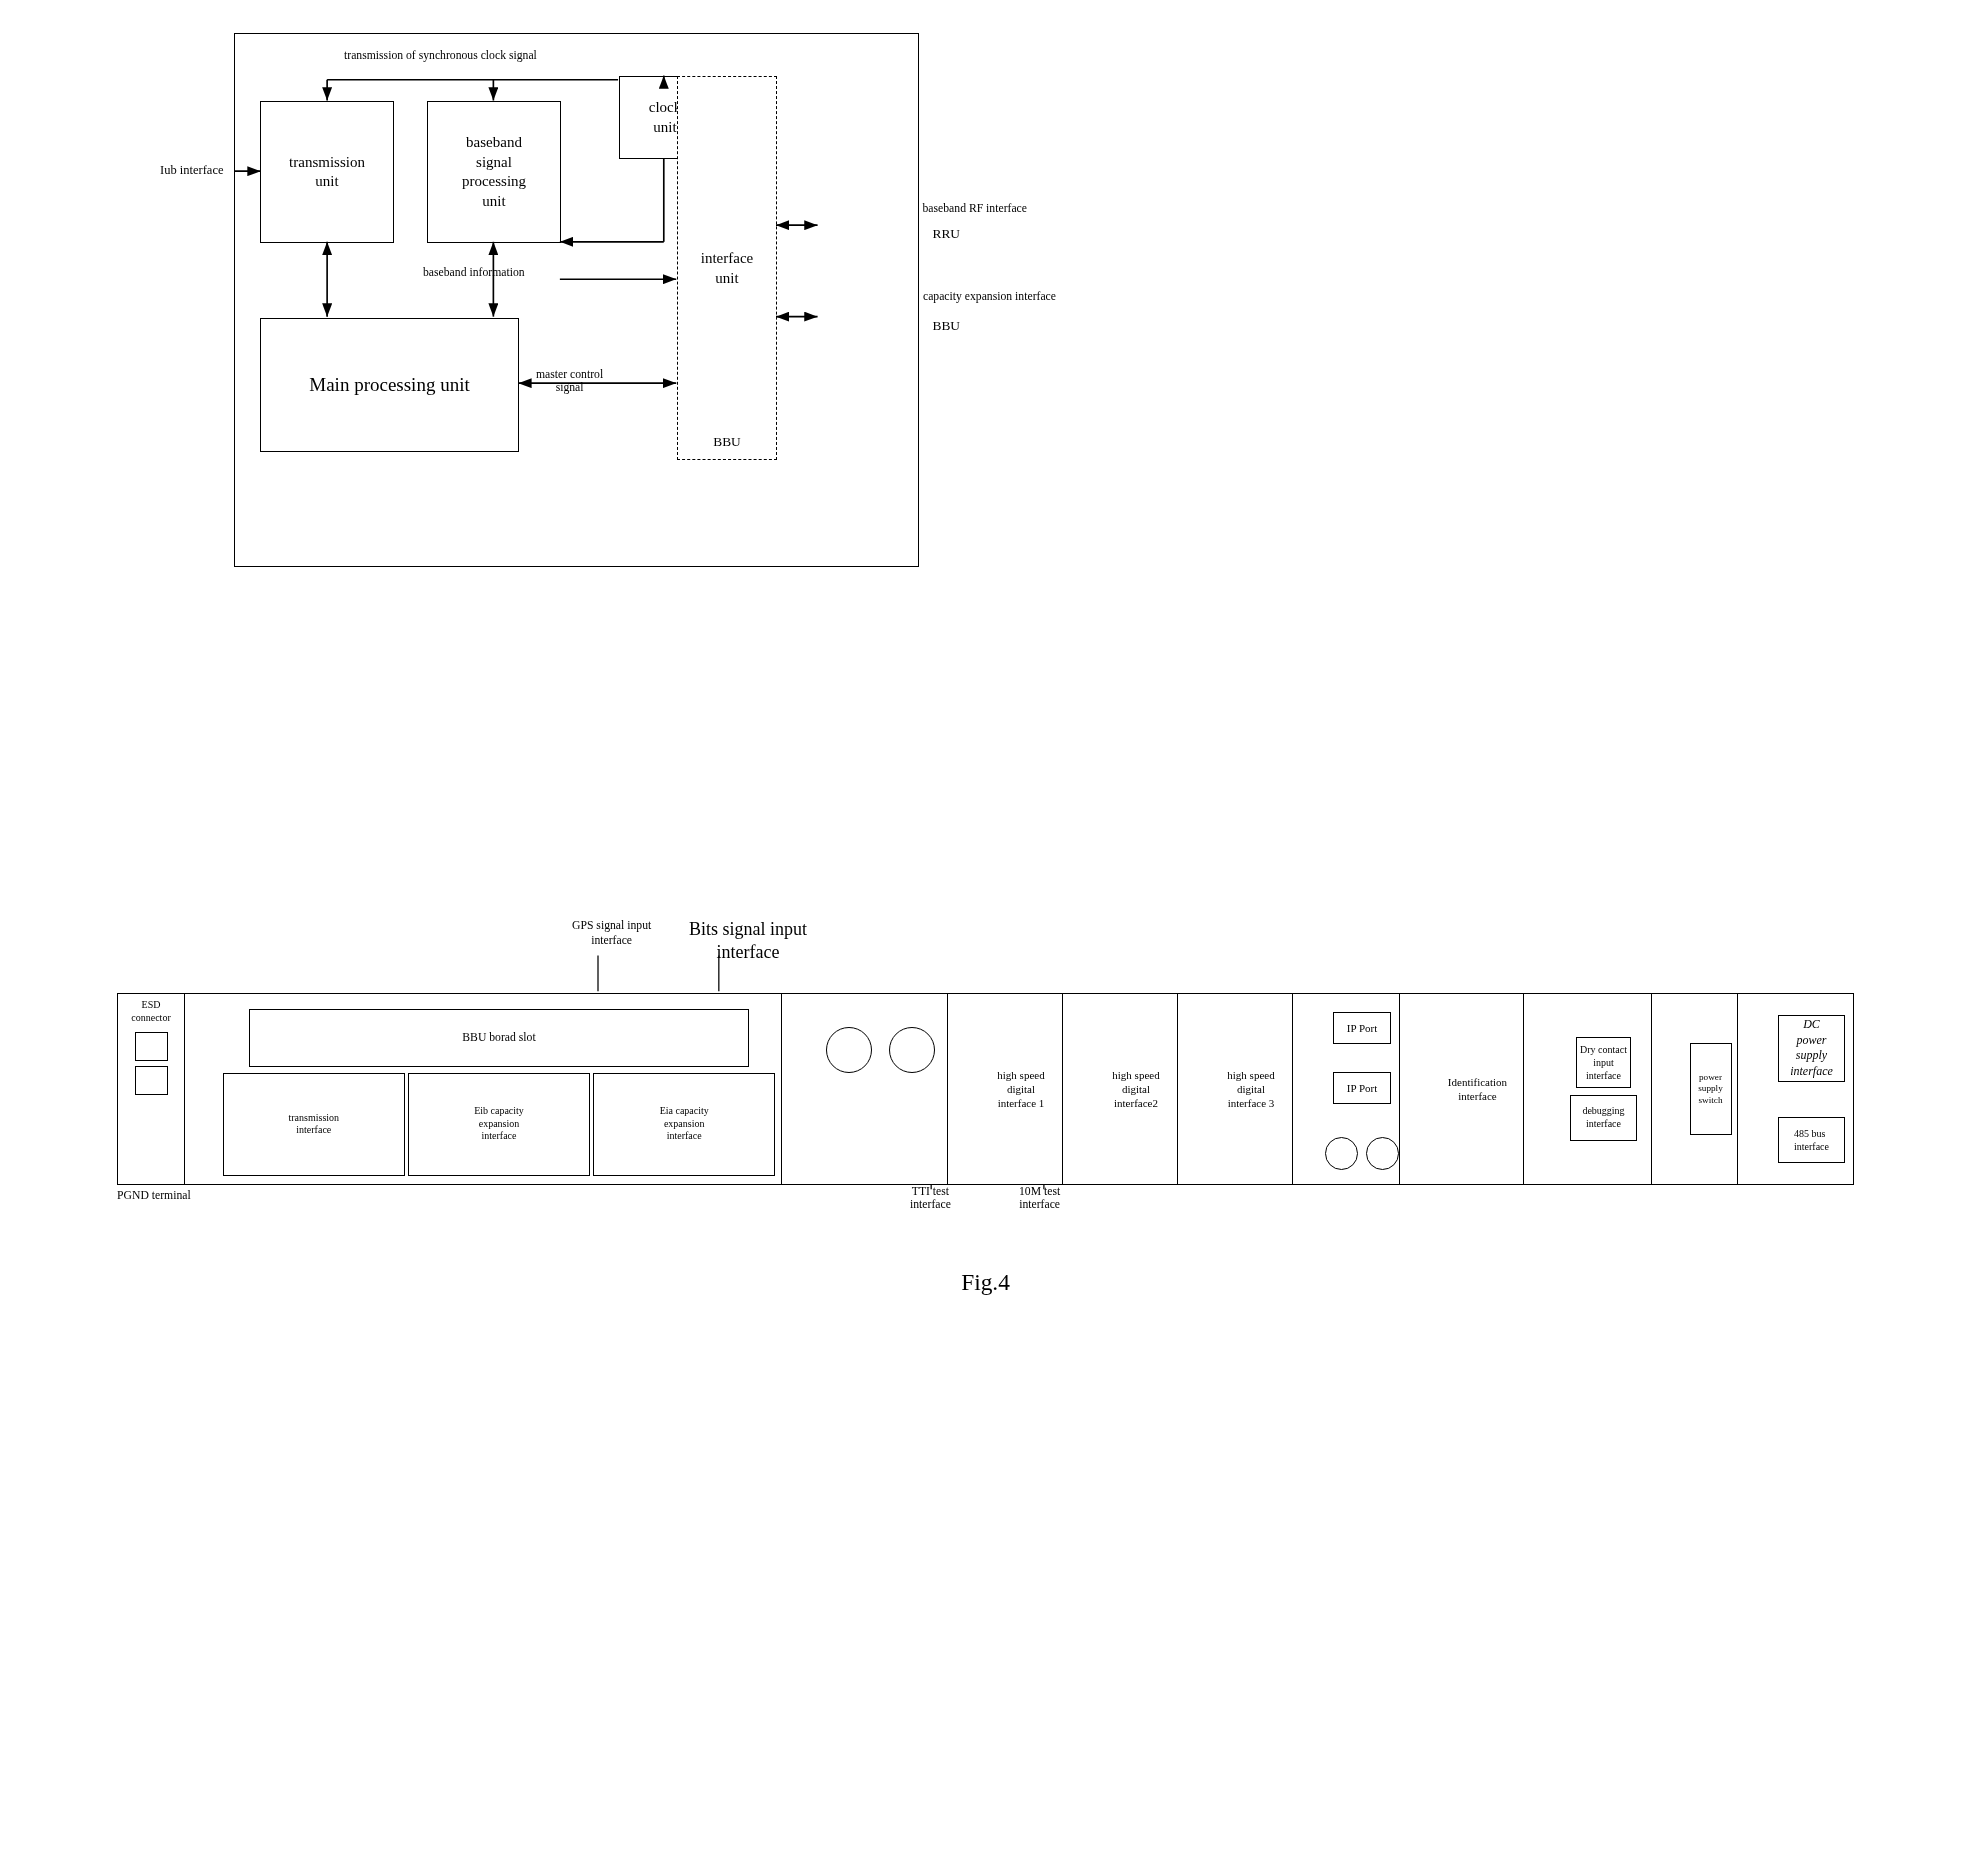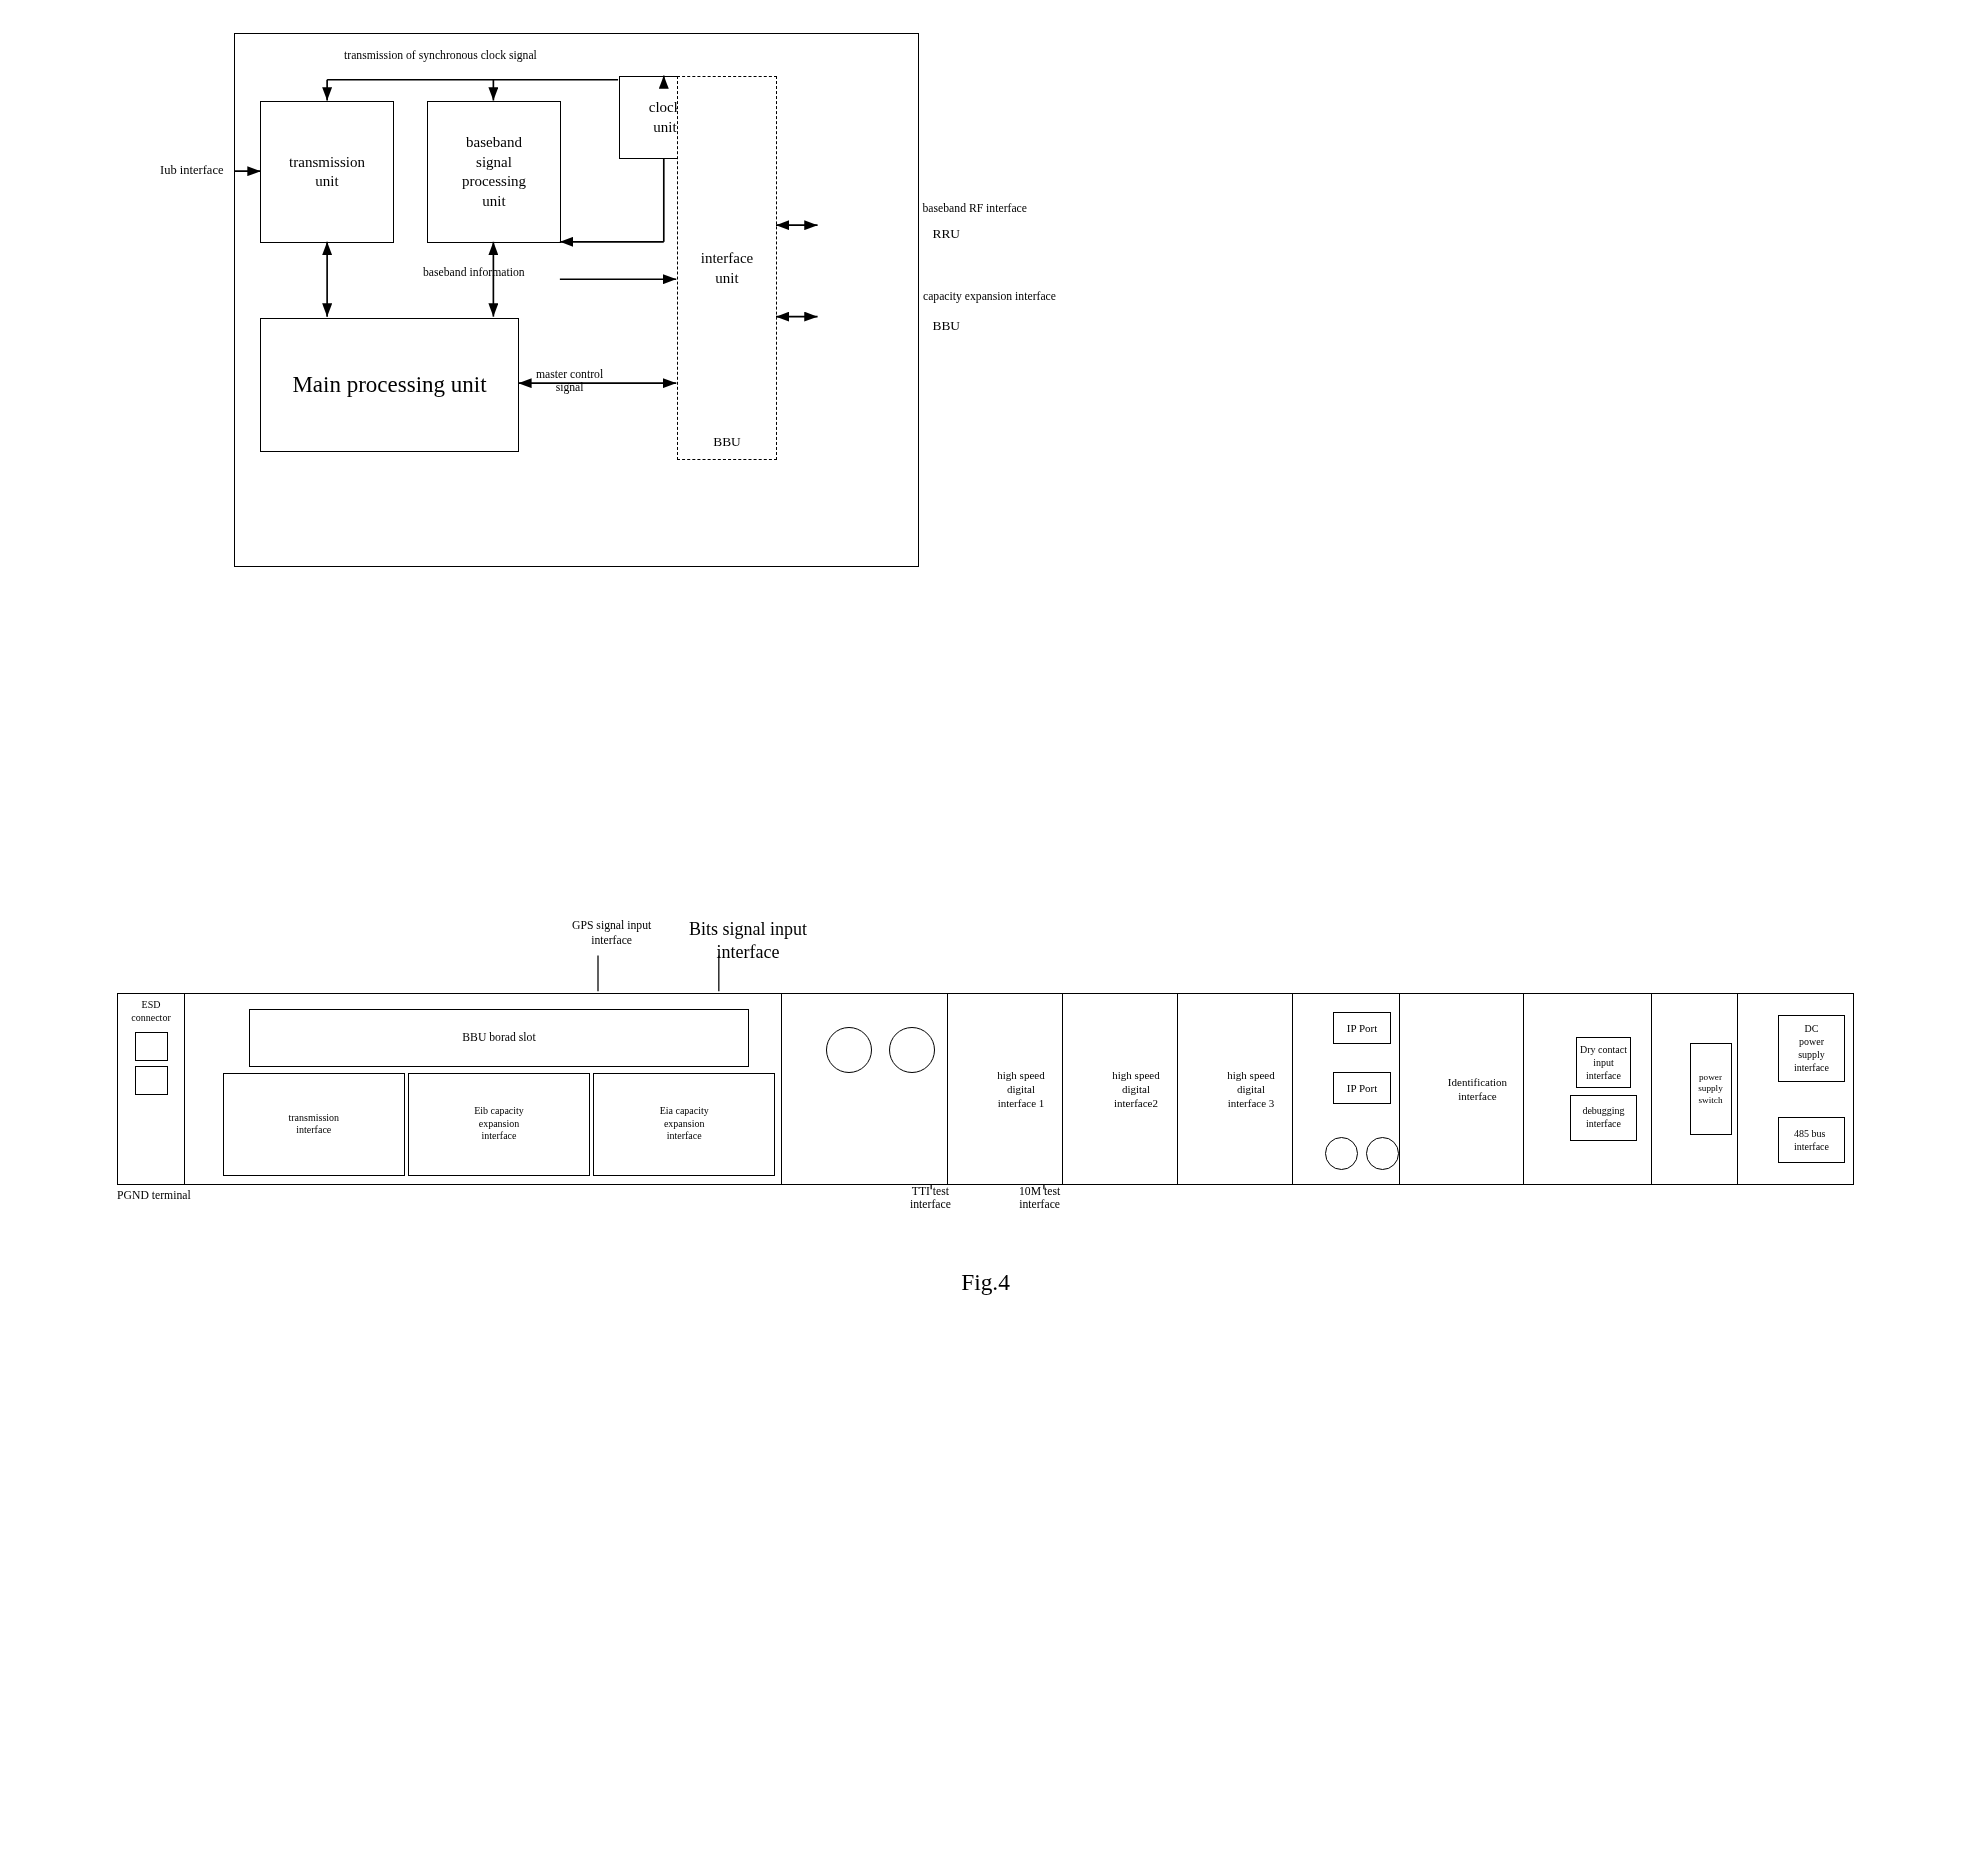--- a/index.html
+++ b/index.html
@@ -49,21 +49,21 @@
       left: 192px; top: 67px;
       width: 134px; height: 142px;
     }
     .clock-unit {
       left: 384px; top: 42px;
       width: 92px; height: 83px;
     }
     .main-processing-unit {
       left: 25px; top: 284px;
       width: 259px; height: 134px;
-      font-size: 23px;
+      font-size: 19px;
     }
     .interface-unit {
       left: 442px; top: 42px;
       width: 100px; height: 384px;
       border: 1.7px dashed #000;
       font-size: 15px;
       display: flex;
       align-items: flex-end;
       justify-content: center;
       padding-bottom: 8.3px;
@@ -297,22 +297,23 @@
       justify-content: space-around;
     }
     .dc-box {
       border: 1.3px solid #000;
       width: 67px;
       height: 67px;
       display: flex;
       align-items: center;
       justify-content: center;
       text-align: center;
-      font-size: 10px;
+      font-size: 12px;
       line-height: 1.3;
+      font-style: italic;
     }
     .dc-box-small {
       border: 1.3px solid #000;
       width: 67px;
       height: 46px;
       display: flex;
       align-items: center;
       justify-content: center;
       text-align: left;
       font-size: 10px;

